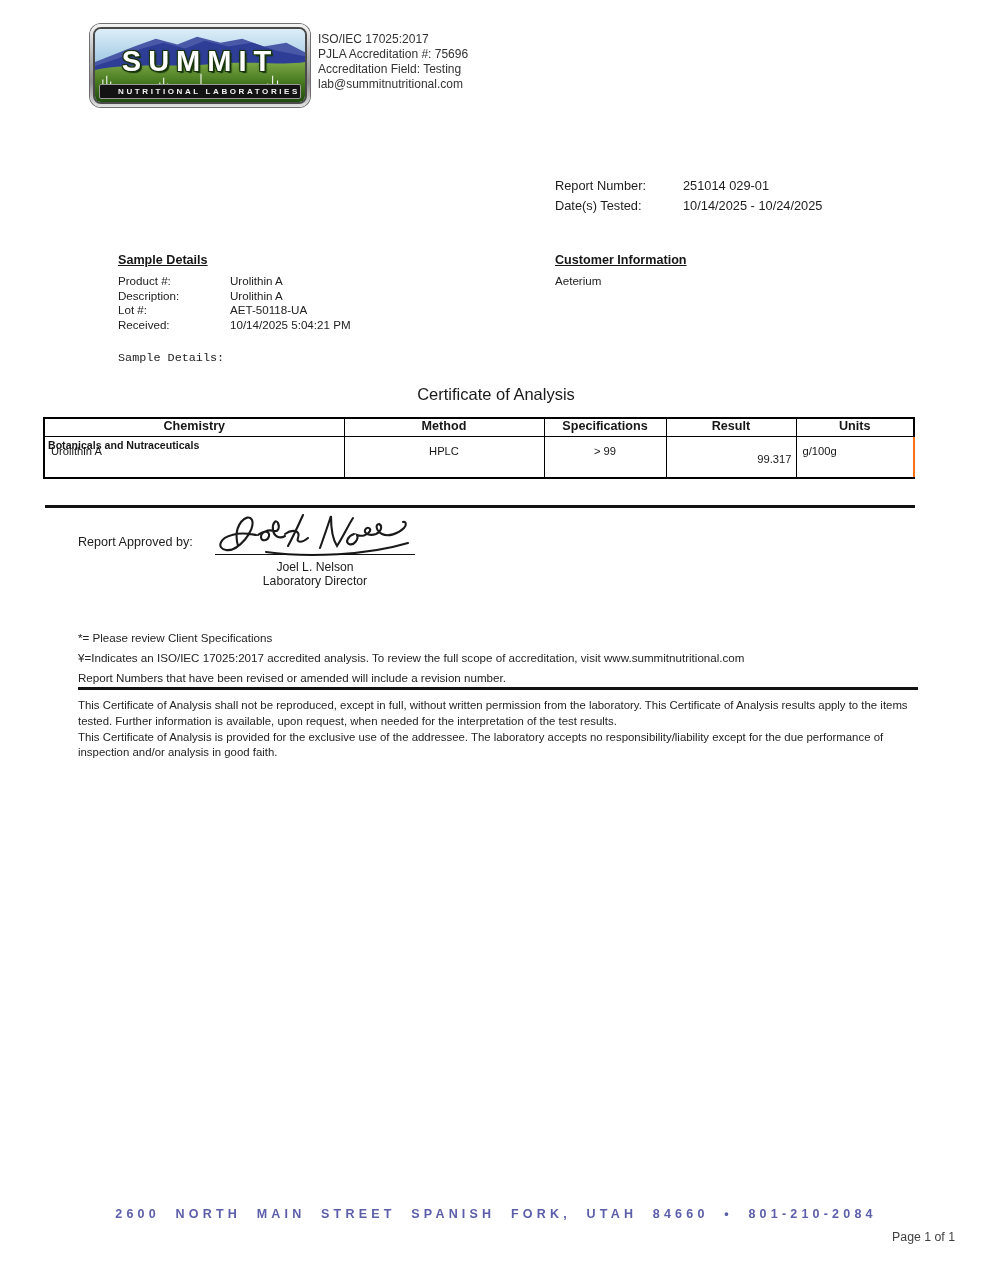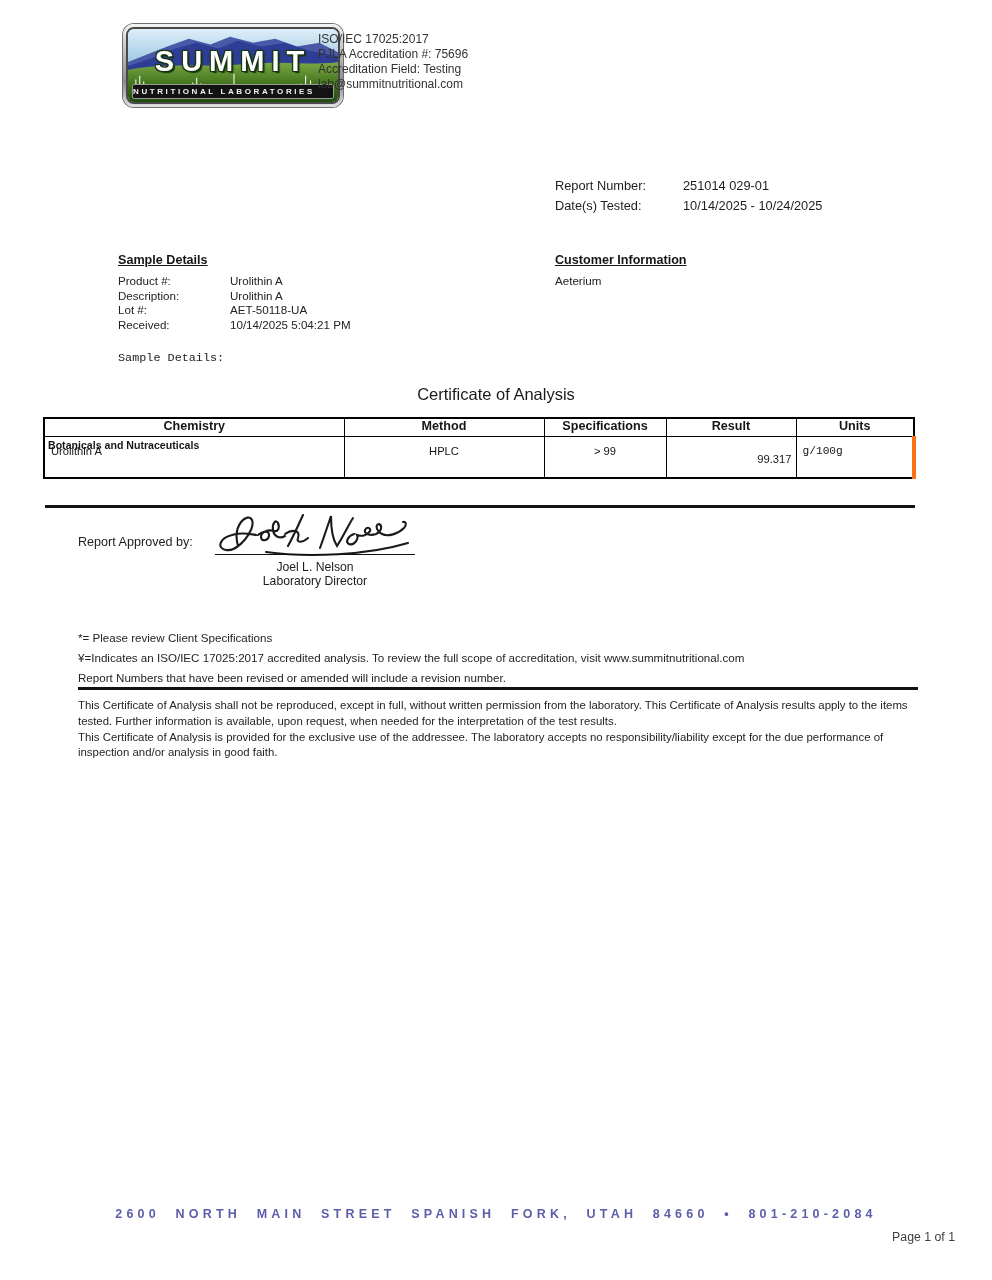--- a/index.html
+++ b/index.html
@@ -9,38 +9,37 @@
     position:relative; width:992px; height:1280px; margin:0 auto;
     background:#ffffff; overflow:hidden;
   }
 
   
   .logo-wrap {
     position:absolute; left:90px; top:24px; width:220px; height:83px;
     border-radius:11px; padding:3px;
     background:linear-gradient(180deg,#f4f4f4 0%,#bdbdbd 35%,#8c8c8c 70%,#e2e2e2 100%);
     box-shadow:0 0 0 1px #6f6f6f;
-    margin-left:33px;
   }
   .logo-inner {
     position:relative; width:100%; height:100%; border-radius:8px; overflow:hidden;
     border:2px solid #4a4a4a; background:#cfe5f2;
   }
   .logo-inner svg { position:absolute; left:0; top:0; width:100%; height:100%; }
   .logo-word {
     position:absolute; left:0; right:0; top:16px; text-align:center;
     font-size:29px; font-weight:bold; letter-spacing:7px; color:#ffffff;
     text-shadow:-1px -1px 0 #17350c, 1px -1px 0 #17350c, -1px 1px 0 #17350c,
                  2px 2px 1px #17350c, 0 0 3px #17350c;
   }
   .logo-band {
     position:absolute; left:4px; right:4px; bottom:3px; height:15px;
     background:#131313; border:1px solid #9a9a9a; border-radius:2px;
     color:#f2f2f2; font-size:8px; letter-spacing:2.6px; font-weight:bold;
-    text-align:left; line-height:13px; white-space:nowrap; overflow:hidden;
+    text-align:right; line-height:13px; white-space:nowrap; overflow:hidden;
   }
 
   
   .accred { position:absolute; left:318px; top:32px; font-size:12px; line-height:15px; color:#333; }
 
   
   .report-info { position:absolute; left:555px; top:176px; font-size:12.8px; line-height:19.5px; color:#1d1d1d; }
   .report-info .row { display:flex; }
   .report-info .lbl { width:128px; }
 
@@ -61,21 +60,21 @@
     border:1px solid #000; border-top:2px solid #000;
     font-size:12.6px; font-weight:bold; text-align:center; padding:0 0 3px;
   }
   .coa-table th:first-child { border-left:2px solid #000; }
   .coa-table th:last-child { border-right:2px solid #000; }
   .coa-table td {
     border:1px solid #000; border-bottom:2px solid #000;
     height:41px; vertical-align:bottom; font-size:11.2px; padding:0 0 20px 0;
   }
   .coa-table td:first-child { border-left:2px solid #000; }
-  .coa-table td:last-child { border-right:4px solid #f97316;font-family:Liberation Mono, monospace; }
+  .coa-table td:last-child { border-right:2px solid #f97316; }
   .cell-chem { position:relative; }
   .cell-chem .category { position:absolute; top:2px; left:3px; font-size:10.6px; font-weight:bold; white-space:nowrap; }
   .cell-chem .analyte { padding-left:6px; }
   .cell-center { text-align:center; }
   .cell-result { text-align:right; font-size:9px; padding:0 4px 12px 0 !important; }
   .cell-units { padding-left:6px !important; }
 
   
   .rule { position:absolute; background:#121212; }
   .rule-1 { left:45px; top:505px; width:870px; height:3px; }

